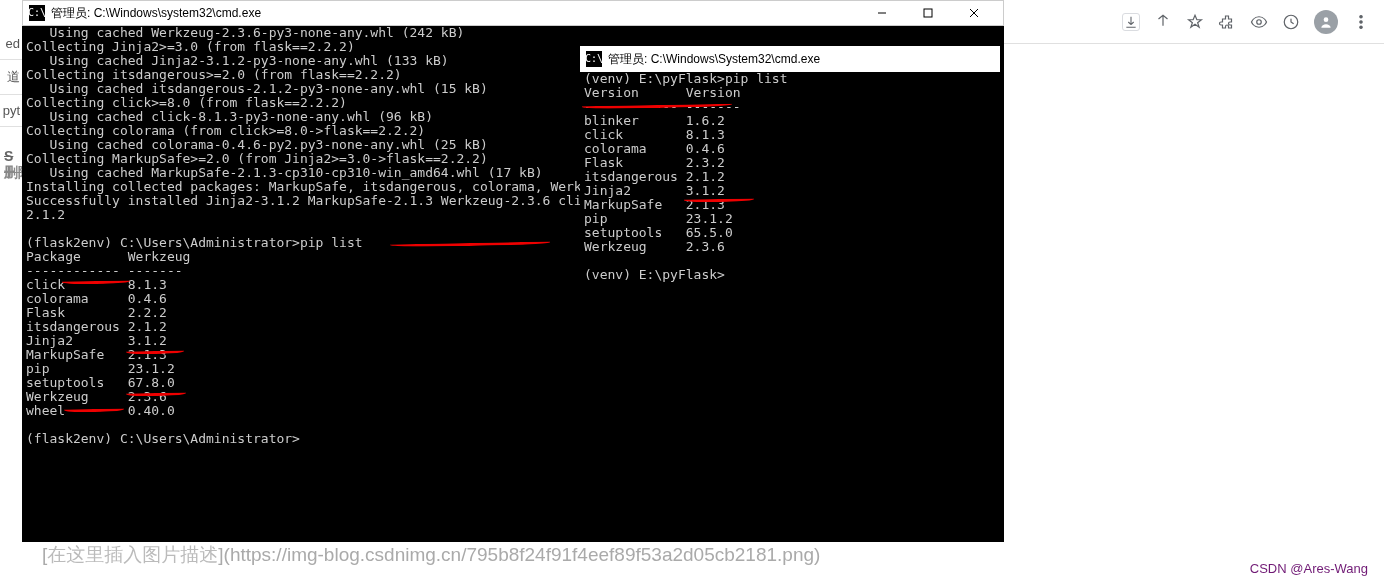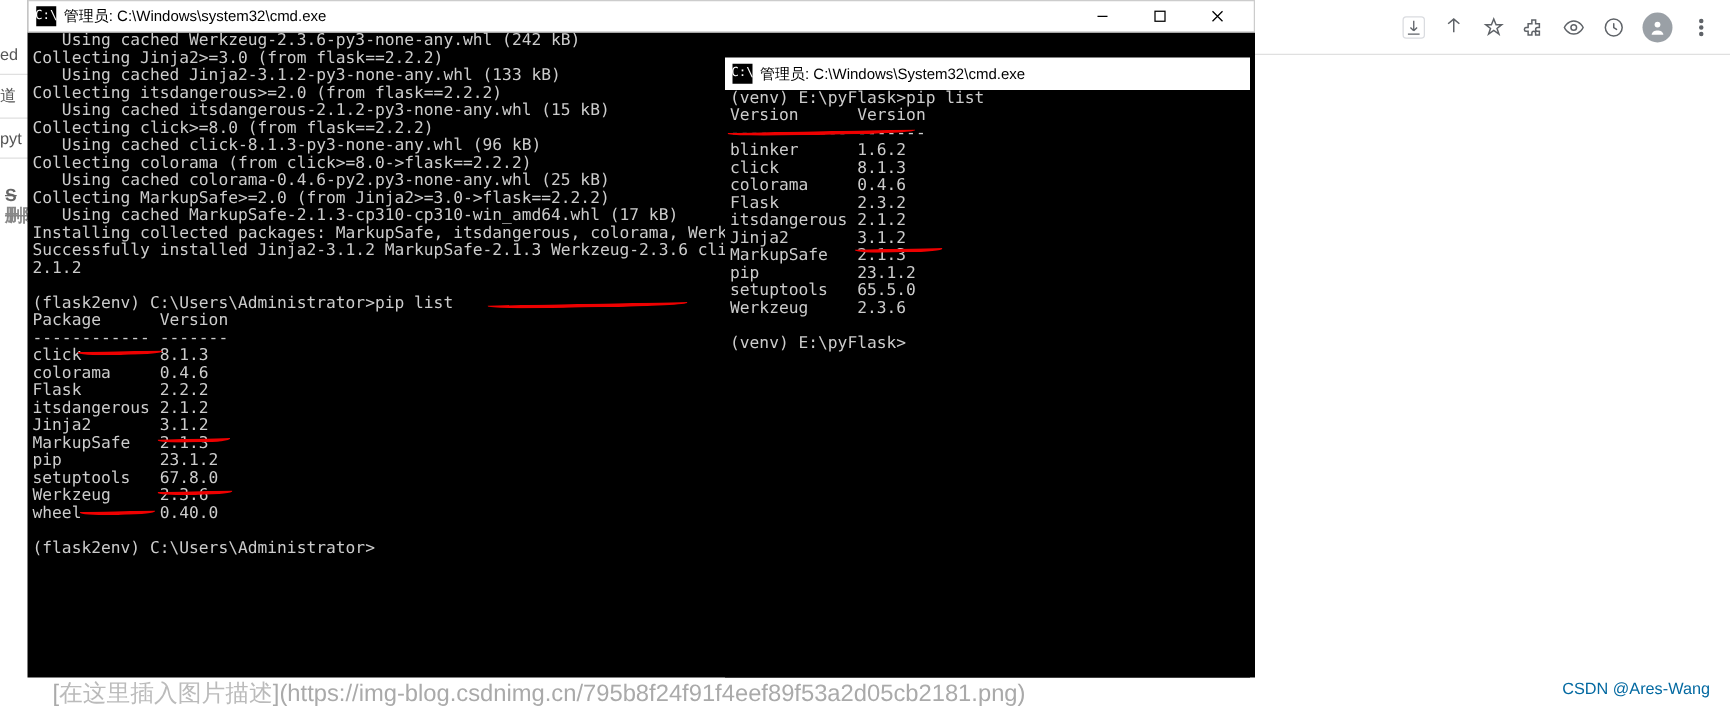--- a/index.html
+++ b/index.html
@@ -15,21 +15,21 @@
   .browser-chrome .ico { width: 18px; height: 18px; display: flex; align-items: center; justify-content: center; }
   .browser-chrome svg { width: 18px; height: 18px; stroke: #5f6368; fill: none; stroke-width: 1.6; }
   .downarrow { width: 28px; height: 24px; border: 1px solid #dadce0; border-radius: 3px; display: flex; align-items: center; justify-content: center; }
   .avatar { width: 24px; height: 24px; border-radius: 50%; background: #9aa0a6; display: flex; align-items: center; justify-content: center; }
   .avatar svg { width: 14px; height: 14px; fill: #fff; stroke: none; }
   
   
   .left-tabs {
     position: absolute; left: 0; top: 28px; width: 24px; color: #555; font-size: 13px;
   }
-  .left-tabs div { padding: 8px 4px 8px 0; border-bottom: 1px solid #e0e0e0; }
+  .left-tabs div { padding: 8px 4px 8px 0; border-bottom: 1px solid #e0e0e0; text-align: right; }
   .strike { text-decoration: line-through; color: #888; }
 
   
   .term {
     position: absolute; background: #000; color: #ccc;
     font-family: "NSimSun", "SimSun", "Consolas", monospace; font-size: 13px; line-height: 14px;
   }
   .term1 { left: 22px; top: 0; width: 982px; height: 542px; }
   .term2 { left: 580px; top: 46px; width: 420px; height: 496px; }
   
@@ -53,21 +53,21 @@
     transform: rotate(-1deg); pointer-events: none;
   }
   
   
   .caption {
     position: absolute; left: 42px; bottom: 8px; color: #aaa; font-size: 19px;
     font-family: "Microsoft YaHei", sans-serif;
   }
   .caption .ph { color: #bbb; }
   .watermark {
-    position: absolute; right: 16px; bottom: 18px; color: #0369a1; font-size: 13px;
+    position: absolute; right: 16px; bottom: 0; color: #701a75; font-size: 13px;
     font-family: "Microsoft YaHei", sans-serif;
   }
   .s-icon { position: absolute; left: 4px; top: 148px; font-size: 14px; color: #666; font-weight: bold; text-decoration: line-through;}
 </style>
 </head>
 <body>
 
 <div class="browser-chrome">
   <div class="downarrow ico">
       <svg viewBox="0 0 24 24">
@@ -153,21 +153,21 @@
    Using cached click-8.1.3-py3-none-any.whl (96 kB)
 Collecting colorama (from click&gt;=8.0-&gt;flask==2.2.2)
    Using cached colorama-0.4.6-py2.py3-none-any.whl (25 kB)
 Collecting MarkupSafe&gt;=2.0 (from Jinja2&gt;=3.0-&gt;flask==2.2.2)
    Using cached MarkupSafe-2.1.3-cp310-cp310-win_amd64.whl (17 kB)
 Installing collected packages: MarkupSafe, itsdangerous, colorama, Werkzeug
 Successfully installed Jinja2-3.1.2 MarkupSafe-2.1.3 Werkzeug-2.3.6 click-8.1.3
 2.1.2</span>
 
 <span>(flask2env) C:\Users\Administrator&gt;pip list</span>
-<span>Package      Version
+<span>Package      Werkzeug
 ------------ -------</span>
 <span>click        8.1.3
 colorama     0.4.6
 Flask        2.2.2
 itsdangerous 2.1.2
 Jinja2       3.1.2
 MarkupSafe   2.1.3
 pip          23.1.2
 setuptools   67.8.0
 Werkzeug     2.3.6

